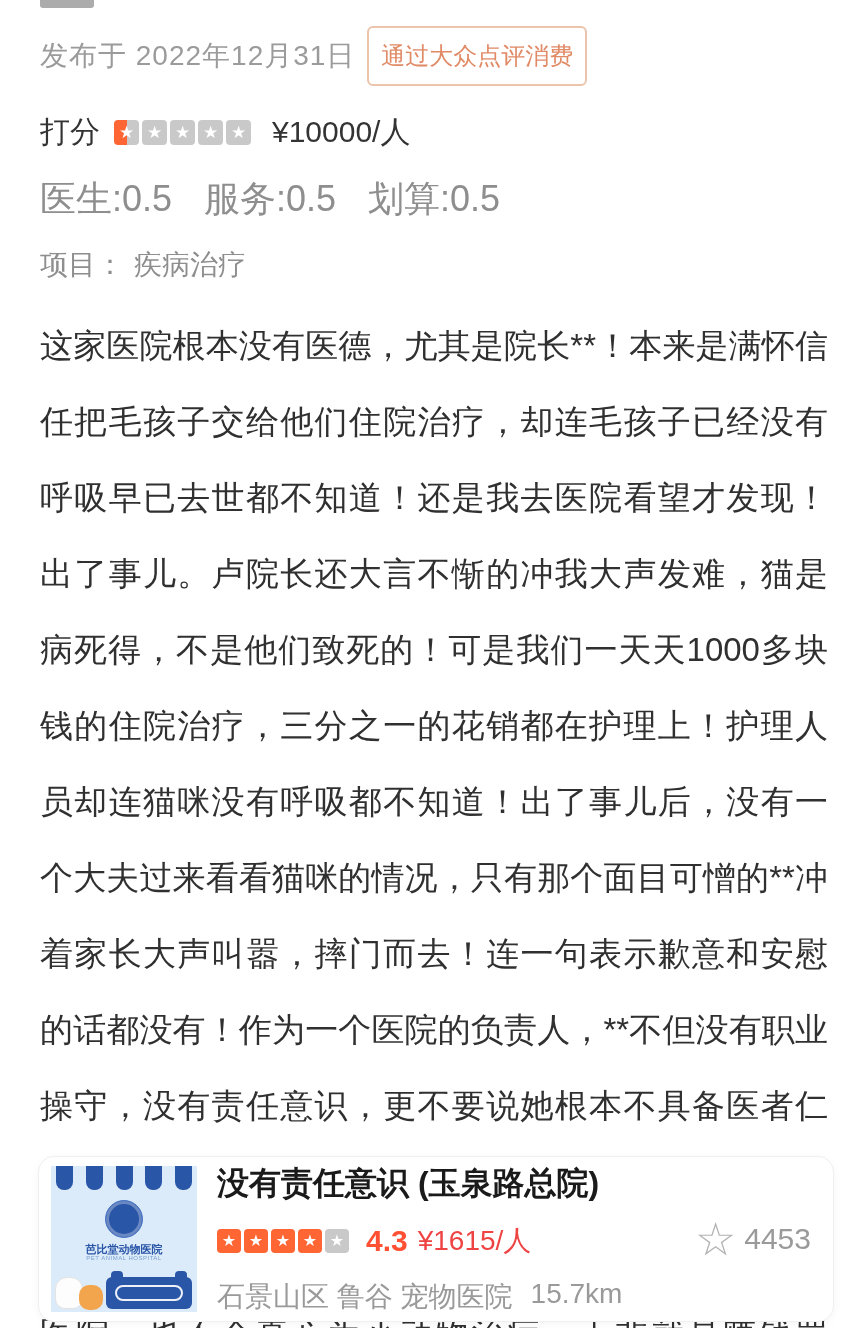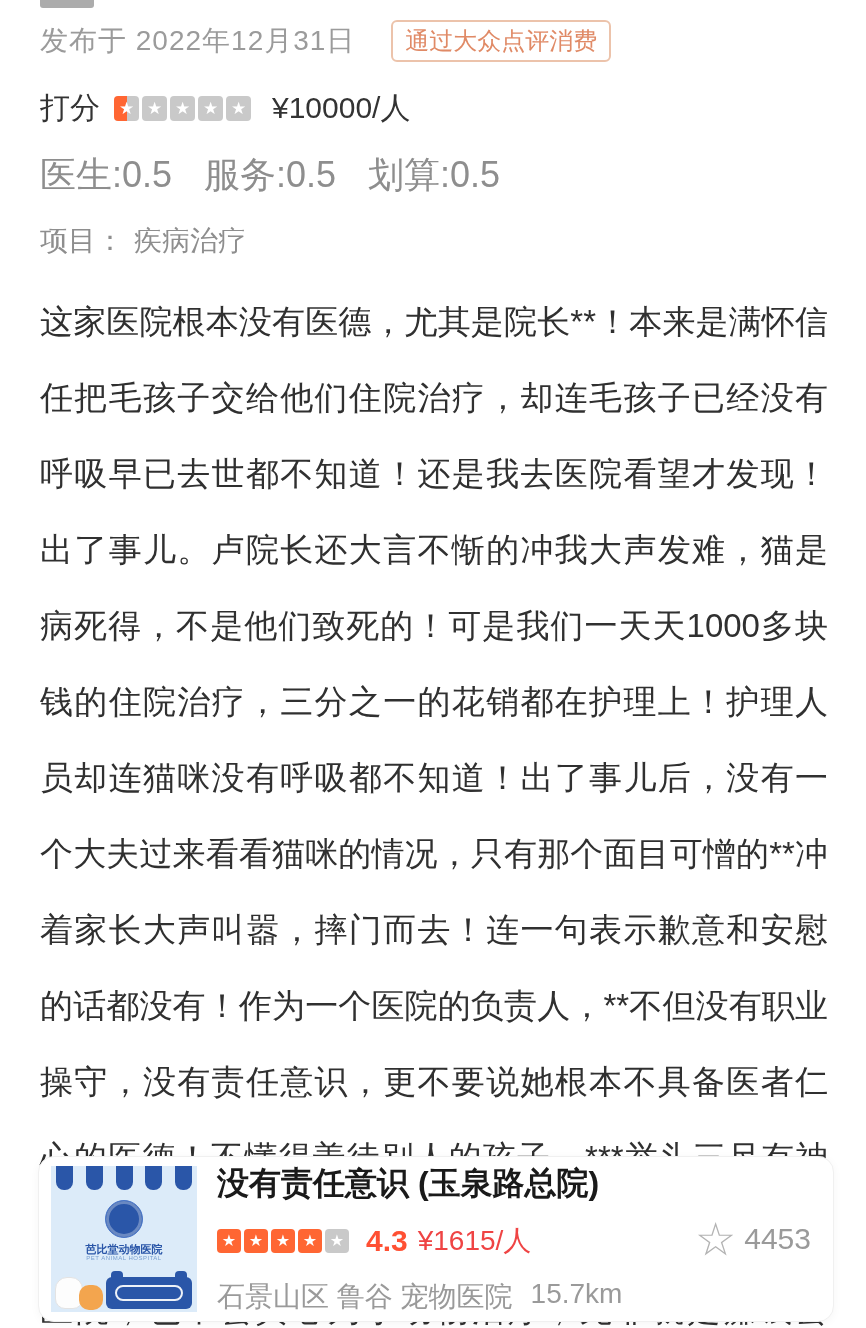--- a/index.html
+++ b/index.html
@@ -4,25 +4,25 @@
 <style>
   * { margin:0; padding:0; box-sizing:border-box; }
   html,body { background:#fff; }
   .page {
     position:relative; width:866px; height:1328px; background:#ffffff;
     font-family:"Liberation Sans","DejaVu Sans",sans-serif; color:#333;
     overflow:hidden;
   }
   .cutoff { margin-left:40px; width:54px; height:8px; background:#acacac; border-radius:0 0 3px 3px; }
 
-  .pub-row { display:flex; align-items:center; margin:12px 40px 0; gap:36px; }
+  .pub-row { display:flex; align-items:center; margin:18px 40px 0; gap:12px; }
   .pub-date { font-size:28px; color:#9b9b9b; letter-spacing:1px; }
   .badge {
     font-size:24px; color:#e08a66; border:2px solid #ecc3ab; border-radius:6px;
-    padding:7px 12px; line-height:1; white-space:nowrap;
+    padding:16px 12px; line-height:1; white-space:nowrap;
   }
 
   .rating-row { display:flex; align-items:center; margin:26px 40px 0; gap:14px; }
   .score-label { font-size:30px; color:#333; }
   .stars { display:inline-flex; align-items:center; }
   .star-box {
     display:inline-flex; width:25px; height:25px; margin-right:3px; border-radius:4px;
     background:#c9c9c9; color:#fff; align-items:center; justify-content:center;
     font-size:17px; line-height:1;
   }

